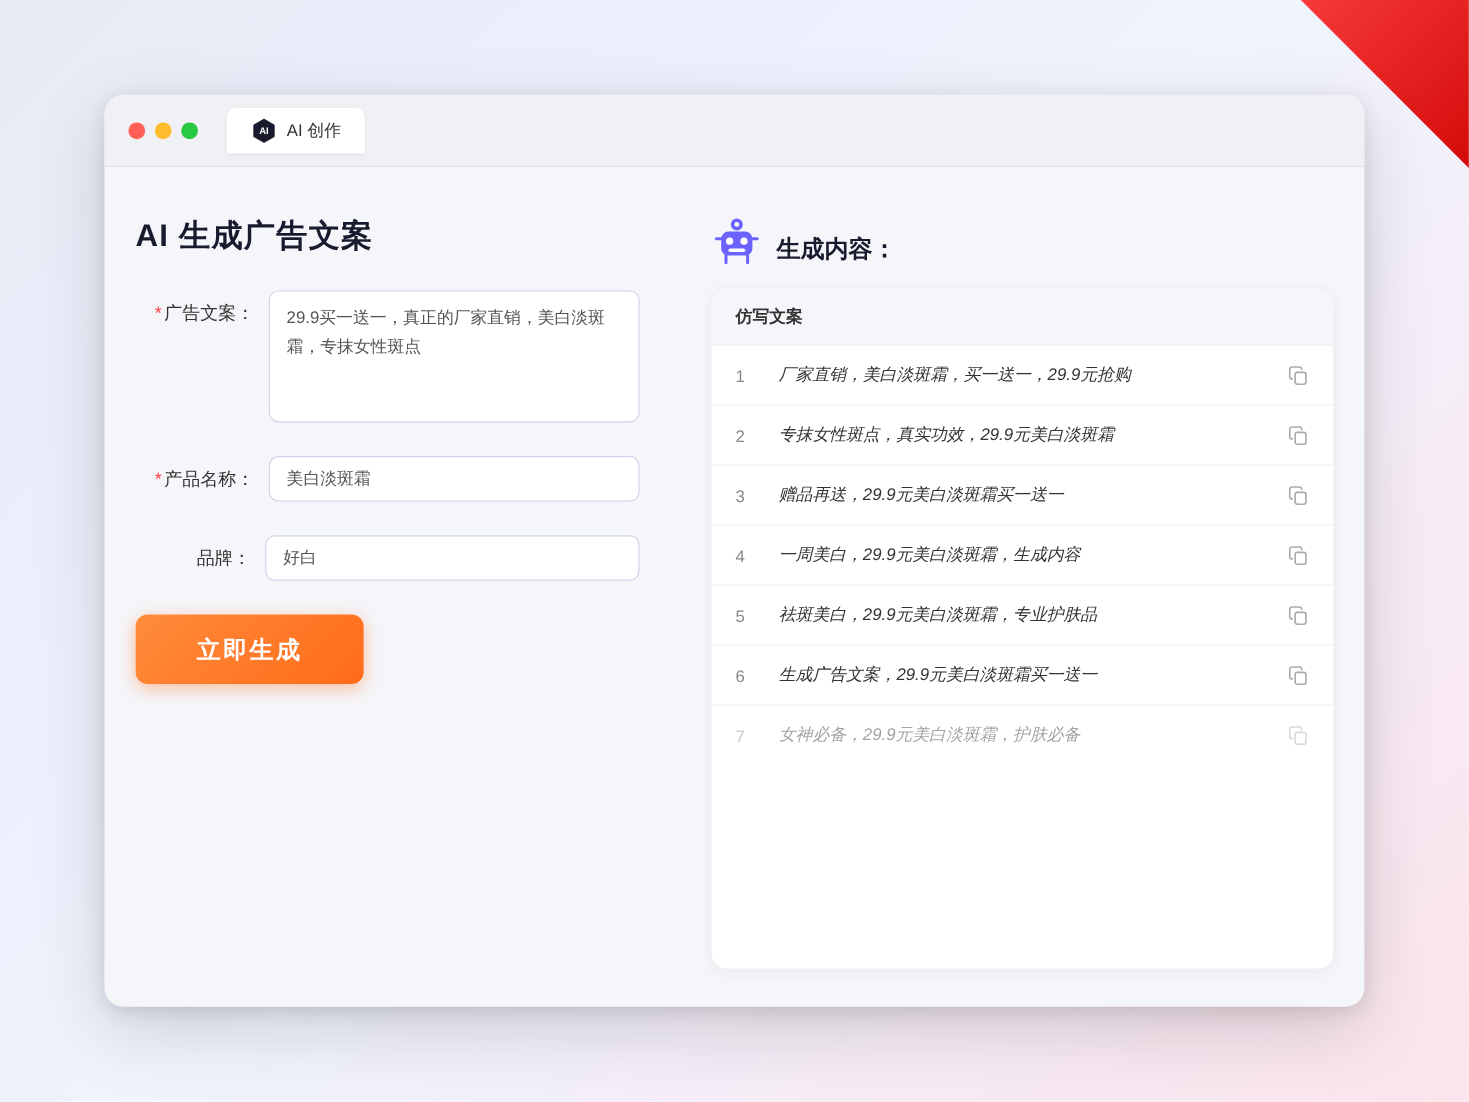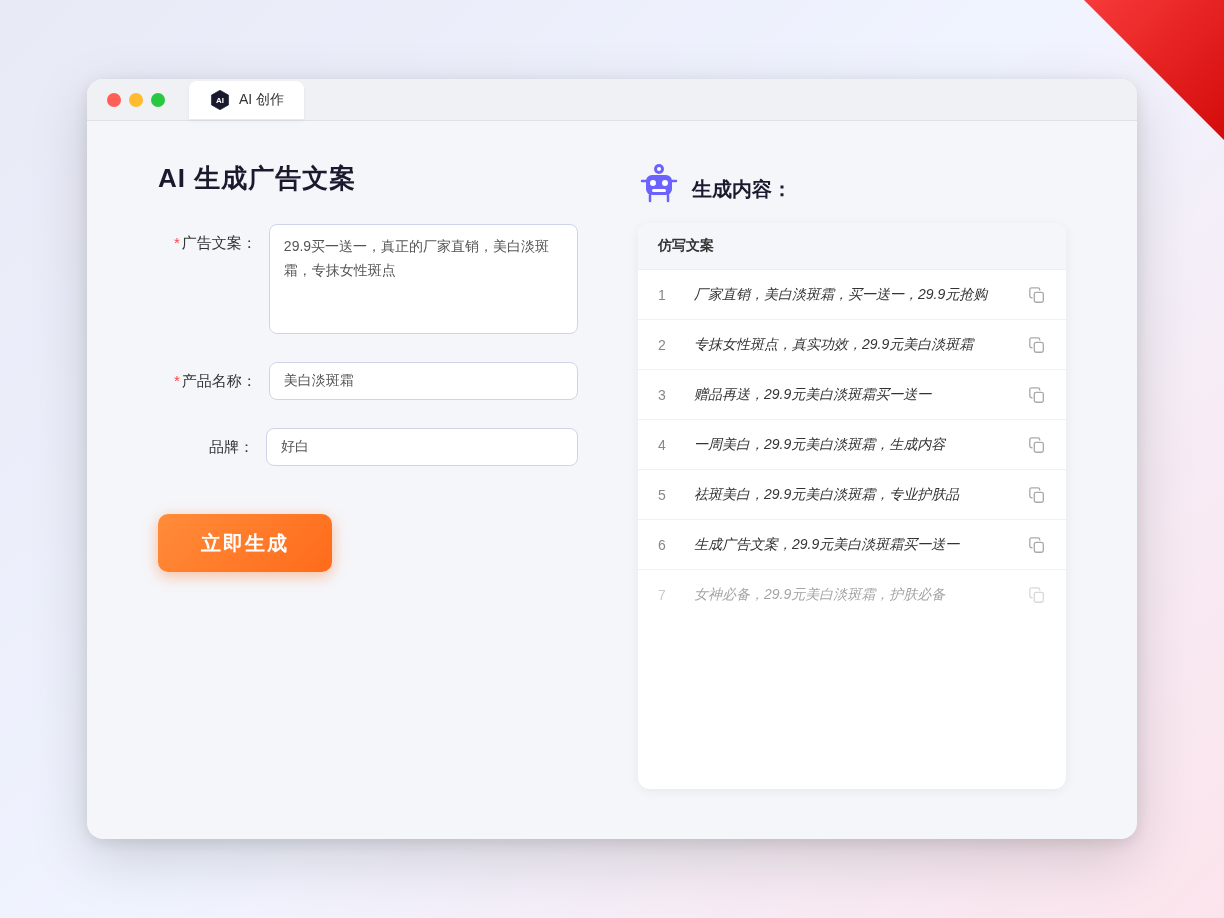--- a/index.html
+++ b/index.html
@@ -34,21 +34,21 @@
       background: #f5f6fa;
       border-radius: 16px;
       box-shadow: 0 20px 60px rgba(0,0,0,0.15), 0 4px 15px rgba(0,0,0,0.1);
       overflow: hidden;
       position: relative;
     }
 
     
     .browser-chrome {
       background: #f0f1f5;
-      height: 42px;
+      height: 60px;
       display: flex;
       align-items: center;
       padding: 0 20px;
       border-bottom: 1px solid #e0e0e8;
     }
 
     .traffic-lights {
       display: flex;
       gap: 8px;
       align-items: center;
@@ -79,21 +79,21 @@
 
     .tab-icon {
       width: 22px;
       height: 22px;
     }
 
     
     .main-content {
       display: flex;
       height: calc(100% - 52px);
-      padding: 40px 71px;
+      padding: 40px 26px;
       gap: 60px;
     }
 
     
     .left-panel {
       flex: 0 0 420px;
       display: flex;
       flex-direction: column;
       gap: 28px;
     }
@@ -138,22 +138,21 @@
       font-family: inherit;
       resize: none;
     }
 
     textarea.form-input {
       height: 110px;
       line-height: 1.7;
     }
 
     .generate-btn {
-      margin-top: 20px;
-      width: 174px;
+      width: 190px;
       height: 58px;
       background: linear-gradient(135deg, #ff8c3a, #ff6b1a);
       color: white;
       border: none;
       border-radius: 10px;
       font-size: 20px;
       font-weight: 600;
       cursor: pointer;
       letter-spacing: 2px;
       box-shadow: 0 4px 15px rgba(255, 107, 26, 0.4);

